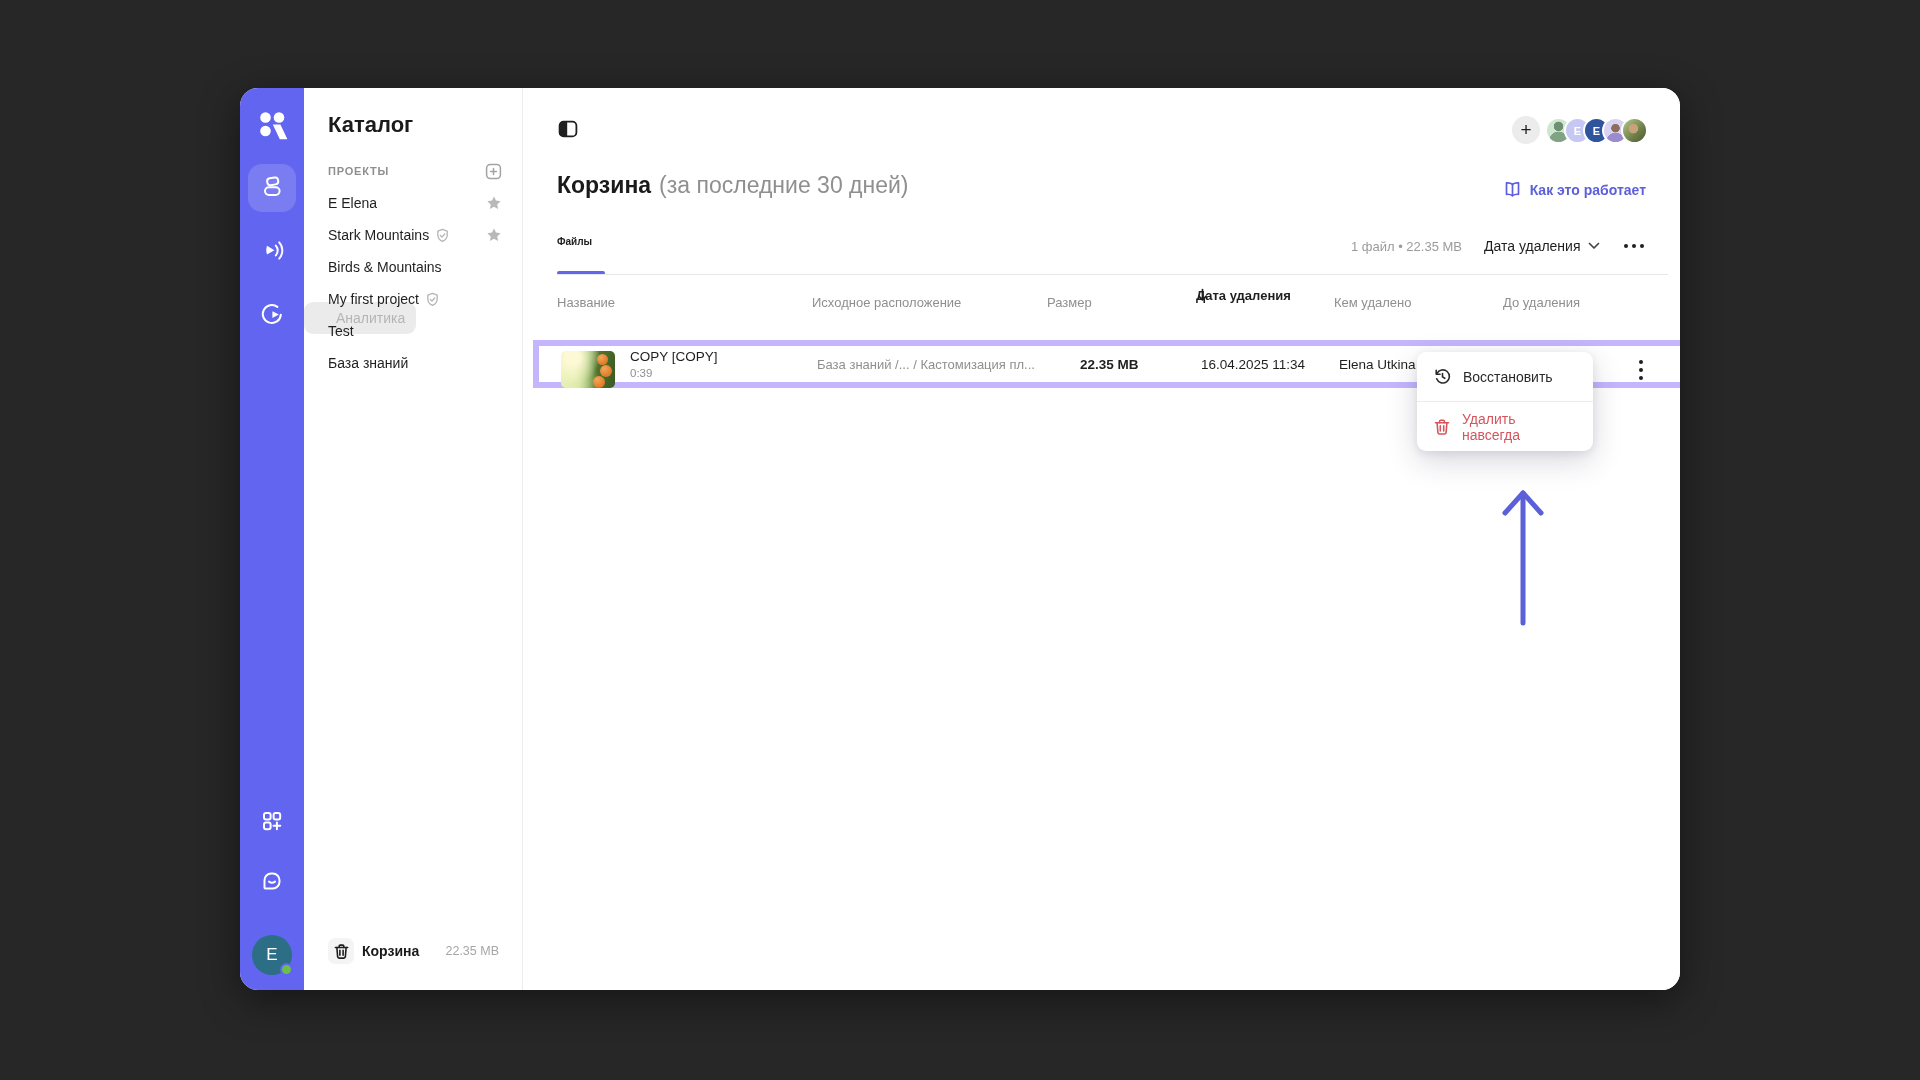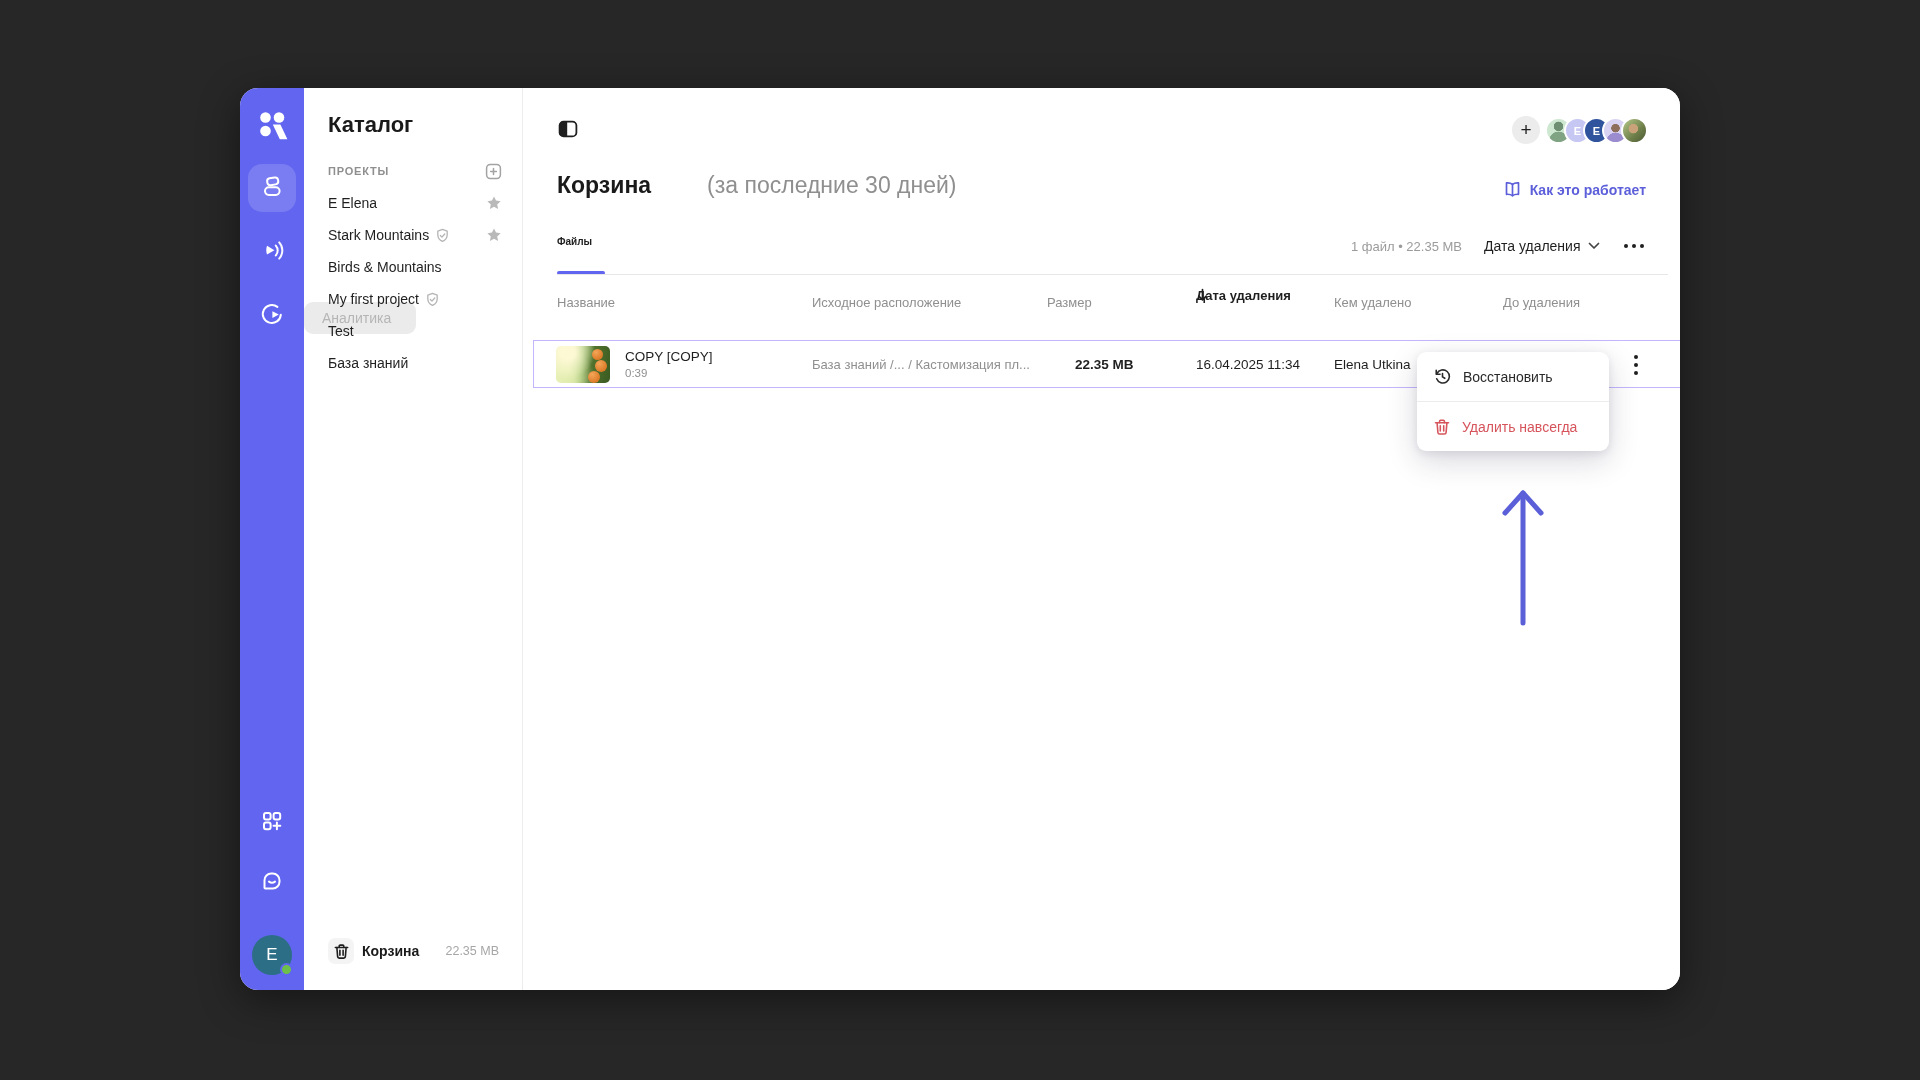--- a/index.html
+++ b/index.html
@@ -22,21 +22,21 @@
   .rail-avatar .dot { position:absolute; right:-1px; bottom:-1px; width:13px; height:13px;
                       border-radius:50%; background:#6cc04a; border:2px solid #6165ef; }
 
   
   .sidebar { width:219px; flex-shrink:0; border-right:1px solid #ececec; position:relative; background:#fff; }
   .sb-title { position:absolute; left:24px; top:24px; font-size:22px; font-weight:700; color:#1a1a1a; }
   .proj-head { position:absolute; left:24px; right:20px; top:72px; height:22px;
                display:flex; align-items:center; justify-content:space-between; }
   .proj-head .lbl { font-size:11px; font-weight:600; letter-spacing:.8px; color:#8f8f8f; }
   .tooltip { position:absolute; left:0; top:214px; width:112px; height:32px; background:#ebebeb;
-             border-radius:9px; display:flex; align-items:center; padding-left:18px; z-index:0; }
+             border-radius:9px; display:flex; align-items:center; padding-left:32px; z-index:0; }
   .tooltip span { font-size:14px; color:#8a8a8a; opacity:.55; }
   .projects { position:absolute; left:24px; right:20px; top:99px; list-style:none; z-index:1; }
   .projects li { height:32px; display:flex; align-items:center; cursor:pointer; }
   .projects .lbl { font-size:14px; color:#1f1f1f; }
   .projects .shield { margin-left:6px; display:flex; }
   .projects .star { margin-left:auto; display:flex; }
   .trash-row { position:absolute; left:24px; right:23px; top:847px; height:32px;
                display:flex; align-items:center; cursor:pointer; z-index:1; }
   .trash-row .ticon { width:26px; height:26px; border-radius:7px; background:#f4f4f4;
                       display:flex; align-items:center; justify-content:center; }
@@ -66,21 +66,21 @@
   .av2 { background:#c6c7f2; }
   .av3 { background:#2f539d; }
   .av4 { background:radial-gradient(circle at 50% 40%, #8d6e5a 0 4px, rgba(0,0,0,0) 4.5px),
                radial-gradient(circle at 50% 100%, #9b8bcf 0 9px, rgba(0,0,0,0) 9.5px), #d8d3f2; }
   .av5 { background:radial-gradient(circle at 45% 42%, #caa27a 0 4.5px, rgba(0,0,0,0) 5px),
                linear-gradient(135deg,#b8c98a,#6e7f4a 60%,#4c5a33); }
 
   .page-title-row { position:absolute; left:34px; top:84px; height:36px; display:flex;
                     align-items:baseline; gap:8px; }
   .page-title-row .t { font-size:23px; font-weight:700; color:#1a1a1a; }
-  .page-title-row .s { font-size:23px; color:#8f8f8f;margin-left:48px; }
+  .page-title-row .s { font-size:23px; color:#8f8f8f; }
   .help-link { position:absolute; right:34px; top:92px; display:flex; align-items:center; gap:8px;
                color:#5c5fd9; font-size:14px; font-weight:700; cursor:pointer; }
 
   .tab { position:absolute; left:34px; top:148px; font-size:10px; font-weight:700; color:#1f1f1f; cursor:pointer; }
   .tab-underline { position:absolute; left:34px; top:183px; width:48px; height:4px; border-radius:3px;
                    background:#6165ef; }
   .tab-border { position:absolute; left:34px; right:12px; top:186px; height:1px; background:#e7e7e7; }
 
   .toolbar { position:absolute; right:30px; top:146px; height:24px; display:flex; align-items:center; }
   .toolbar .summary { font-size:13px; color:#9b9b9b; }
@@ -89,21 +89,21 @@
   .dots-h { margin-left:18px; display:flex; gap:3.5px; cursor:pointer; padding:6px; }
   .dots-h i { width:4.5px; height:4.5px; border-radius:50%; background:#1f1f1f; }
 
   .thead { position:absolute; top:207px; left:0; right:0; height:20px; font-size:13px; color:#8f8f8f; }
   .thead span { position:absolute; white-space:nowrap; }
   .th-0 { left:34px; } .th-1 { left:289px; } .th-2 { left:524px; }
   .th-3 { left:673px; color:#1f1f1f; font-weight:700; display:flex; align-items:center; gap:5px; }
   .th-4 { left:811px; } .th-5 { left:980px; }
 
   .frow { position:absolute; left:10px; top:252px; width:1287px; height:48px;
-          border:1px solid #c4b5fd; border-radius:0; background:#fff; cursor:pointer; }
+          border:6px solid #c4b5fd; border-radius:0; background:#fff; cursor:pointer; }
   .frow .cell { position:absolute; top:0; height:100%; display:flex; align-items:center; white-space:nowrap; }
   .thumb { position:absolute; left:22px; top:5px; width:54px; height:37px; border-radius:5px;
            overflow:hidden;
            background:radial-gradient(circle at 22% 16%, rgba(255,250,215,.95) 0 14%, rgba(255,250,215,0) 52%),
                       radial-gradient(circle at 14% 88%, rgba(233,241,183,.8) 0 18%, rgba(233,241,183,0) 55%),
                       linear-gradient(100deg,#e8edb8 0%, #cfe09a 26%, #8fb863 46%, #52742e 64%, #3a5a21 100%); }
   .orange { position:absolute; border-radius:50%;
             background:radial-gradient(circle at 35% 30%, #f4a659, #dd7b28 70%); }
   .o1 { width:11px; height:11px; left:36px; top:3px; }
   .o2 { width:12px; height:12px; left:39px; top:14px; }
@@ -113,21 +113,21 @@
   .c-name .dur { font-size:11.5px; color:#8f8f8f; }
   .c-loc { left:278px; font-size:13px; color:#8f8f8f; }
   .c-size { left:541px; font-size:13.5px; font-weight:700; color:#1f1f1f; }
   .c-date { left:662px; font-size:13.5px; font-weight:500; color:#1f1f1f; }
   .c-by { left:800px; font-size:13.5px; font-weight:500; color:#1f1f1f; }
   .kebab { position:absolute; left:1091px; top:9px; width:22px; height:30px; display:flex;
            flex-direction:column; align-items:center; justify-content:center; gap:3.5px;
            cursor:pointer; z-index:30; }
   .kebab i { width:4.5px; height:4.5px; border-radius:50%; background:#1f1f1f; }
 
-  .ctx-menu { position:absolute; left:894px; top:264px; width:192px; background:#fff;
+  .ctx-menu { position:absolute; left:894px; top:264px; width:176px; background:#fff;
               border-radius:9px; box-shadow:0 10px 30px rgba(40,40,70,.18), 0 2px 8px rgba(40,40,70,.10);
               z-index:20; overflow:hidden; }
   .ctx-item { height:49px; display:flex; align-items:center; gap:11px; padding:0 16px;
               font-size:14px; cursor:pointer; }
   .ctx-item.restore { color:#2a2a2a; }
   .ctx-item.danger { color:#d6545c; }
   .ctx-divider { height:1px; background:#ececec; }
 
   .arrow-svg { position:absolute; left:972px; top:398px; z-index:5; pointer-events:none; }
 </style>

